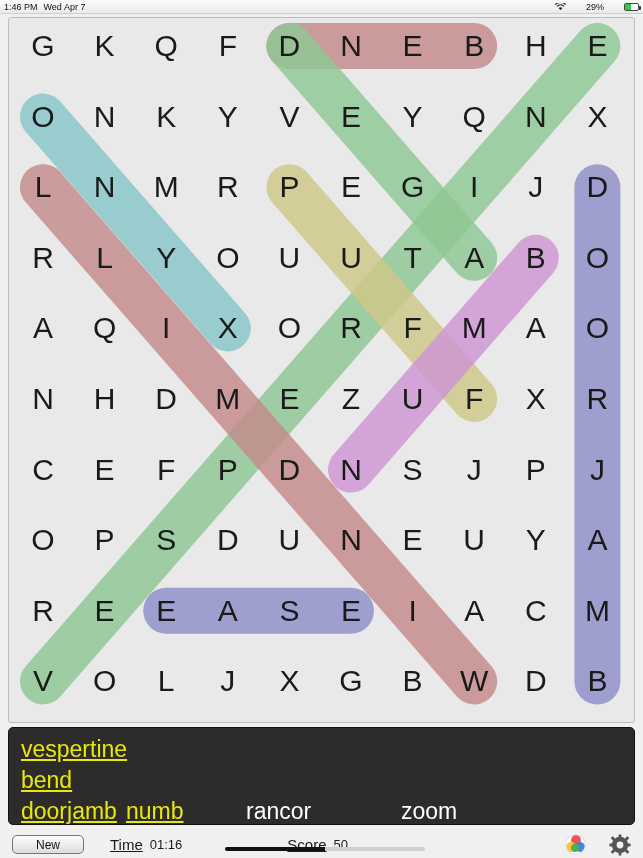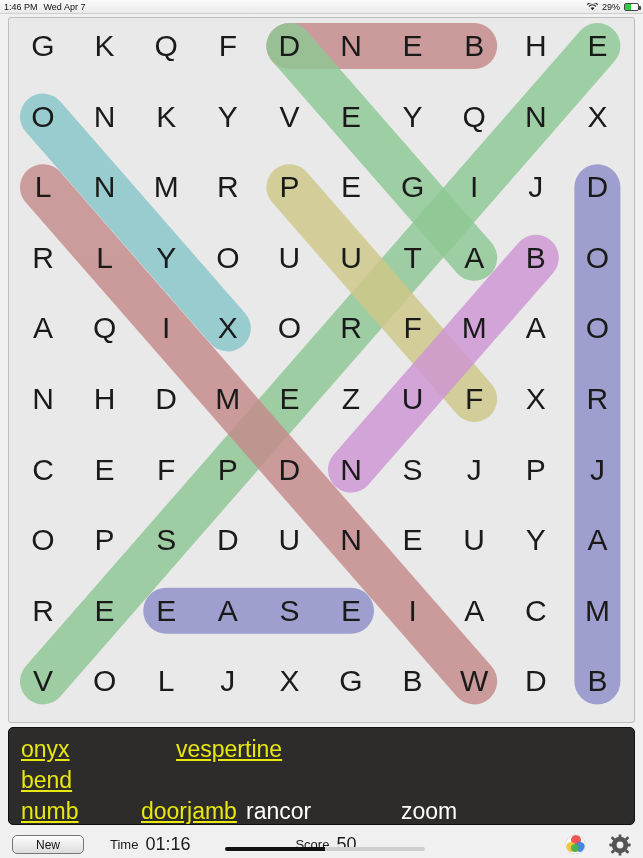--- a/index.html
+++ b/index.html
@@ -13,21 +13,21 @@
   
   #statusbar{
     height:14px;width:643px;
     background:linear-gradient(#fbfbfb,#eaeaea);
     border-bottom:1px solid #cfcfcf;
     display:flex;align-items:center;
     font-size:9px;color:#111;
     padding:0 4px;box-sizing:border-box;
   }
   #sb-left{display:flex;gap:6px;align-items:center;}
-  #sb-right{margin-left:auto;display:flex;gap:4px;align-items:center;}
+  #sb-right{margin-left:auto;display:flex;gap:20px;align-items:center;}
   .batt{
     display:inline-block;width:15px;height:8px;border:1px solid #444;border-radius:2px;
     position:relative;background:#fff;box-sizing:border-box;
   }
   .batt::after{content:"";position:absolute;right:-3px;top:2px;width:2px;height:4px;background:#444;border-radius:0 1px 1px 0;}
   .batt i{display:block;height:100%;width:45%;background:#2ecc40;}
   .wifi{display:inline-block;width:11px;height:8px;position:relative;}
   
   #gridpanel{
     margin:3px 8px 0 8px;
@@ -77,22 +77,22 @@
   }
   #newbtn{
     margin-left:12px;
     width:72px;height:19px;line-height:19px;text-align:center;
     font-size:12px;color:#111;
     background:linear-gradient(#fdfdfd,#dcdcdc);
     border:1px solid #767676;border-radius:5px;
     box-sizing:border-box;
     cursor:pointer;
   }
-  .bb-label{margin-left:26px;font-size:13px;}
-  .bb-val{margin-left:7px;font-size:18px;}
+  .bb-label{margin-left:26px;font-size:15px;text-decoration:underline;}
+  .bb-val{margin-left:7px;font-size:13px;}
   #progwrap{
     position:absolute;left:225px;top:17px;width:200px;height:4px;
     background:#cfcfcf;border-radius:2px;overflow:hidden;
   }
   #progfill{height:100%;width:50%;background:#111;}
   #gc-icon{
     position:absolute;right:58px;top:5px;width:19px;height:19px;border-radius:50%;
     background:#fff;box-shadow:0 0 1px #999;
     overflow:hidden;cursor:pointer;
   }
@@ -237,29 +237,28 @@
       <div class="cell" style="left: 342px; top: 663.4px;">G</div>
       <div class="cell" style="left: 403.6px; top: 663.4px;">B</div>
       <div class="cell" style="left: 465.2px; top: 663.4px;">W</div>
       <div class="cell" style="left: 526.8px; top: 663.4px;">D</div>
       <div class="cell" style="left: 588.4px; top: 663.4px;">B</div>
     </div>
 </div>
 
 <div id="wordlist">
     <div class="wrow">
-      <div class="wcol c3 found">onyx</div>
       <div class="wcol c4 found">vespertine</div>
     </div>
     <div class="wrow">
       <div class="wcol c1 found">bend</div>
     </div>
     <div class="wrow">
+      <div class="wcol c1 found">doorjamb</div>
       <div class="wcol c2 found">numb</div>
-      <div class="wcol c1 found">doorjamb</div>
       <div class="wcol c3">rancor</div>
       <div class="wcol c4">zoom</div>
     </div>
   </div>
 
 <div id="bottombar">
   <div id="newbtn">New</div>
   <span class="bb-label">Time</span>
   <span class="bb-val">01:16</span>
   <span class="bb-label" style="margin-left:105px;">Score</span>

